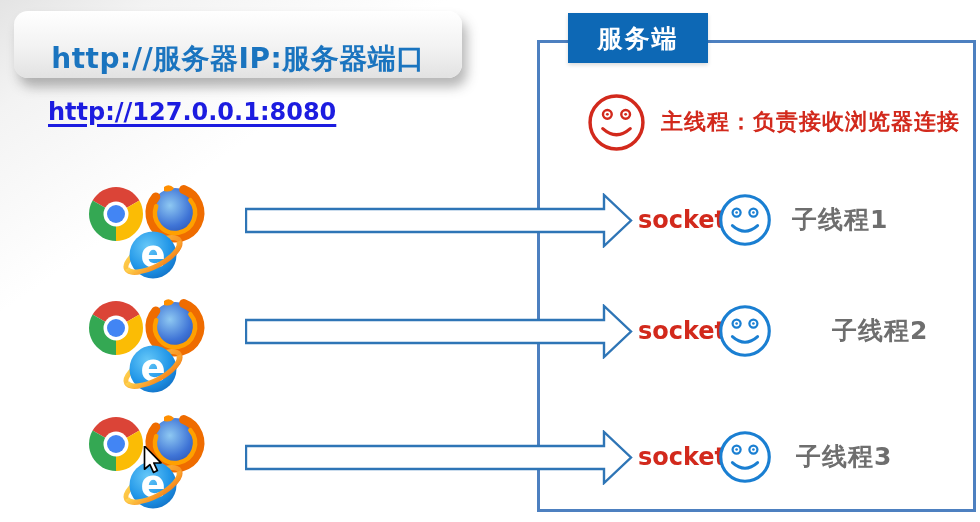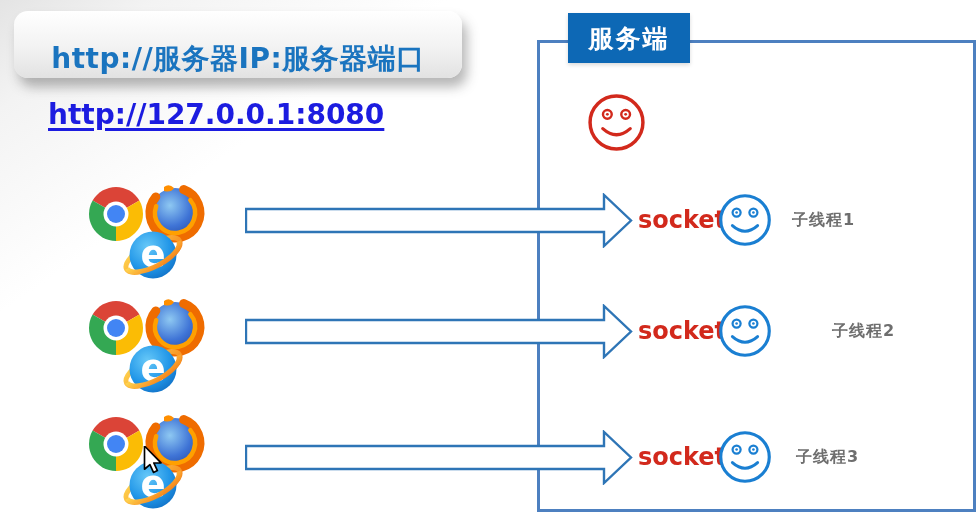--- a/index.html
+++ b/index.html
@@ -14,44 +14,44 @@
   .url-box{
     left:14px;top:11px;width:448px;height:67px;border-radius:14px;
     background:linear-gradient(180deg,#ffffff 0%,#f2f2f2 55%,#e2e2e2 100%);
     box-shadow:5px 9px 12px rgba(50,50,50,.35);
     display:flex;align-items:flex-end;justify-content:center;
   }
   .url-box span{color:#1a74bf;font-weight:bold;font-size:28px;letter-spacing:.5px;}
 
   
   .local-link{
-    left:48px;top:98px;color:#1c1ce0;font-weight:bold;font-size:28px;
+    left:48px;top:98px;color:#1c1ce0;font-weight:bold;font-size:24px;
     text-decoration:underline;text-decoration-thickness:2.5px;text-underline-offset:4px;
     cursor:pointer;
   }
 
   
   .server-box{
     left:537px;top:40px;width:433px;height:466px;
     border:3px solid #4d80c0;background:transparent;
   }
   .server-tab{
-    left:568px;top:13px;width:122px;height:50px;background:#0d68b5;
+    left:568px;top:13px;width:140px;height:50px;background:#0d68b5;
     display:flex;align-items:center;justify-content:center;
     box-shadow:0 2px 4px rgba(0,0,0,.15);
   }
   .server-tab span{color:#ffffff;font-weight:bold;font-size:25px;letter-spacing:2px;}
 
   
   .main-thread{left:586px;top:91px;height:62px;display:flex;align-items:center;gap:14px;}
   .main-thread .label{color:#d2291c;font-weight:bold;font-size:22px;letter-spacing:1px;white-space:nowrap;}
 
   
   .socket-label{color:#d2291c;font-weight:bold;font-size:24px;line-height:28px;}
-  .thread-label{color:#6e6e6e;font-weight:bold;font-size:16px;line-height:26px;letter-spacing:1px;}
+  .thread-label{color:#6e6e6e;font-weight:bold;font-size:25px;line-height:26px;letter-spacing:1px;}
   svg{display:block;}
 </style>
 </head>
 <body>
 
 <svg width="0" height="0" style="position:absolute" aria-hidden="true">
   <defs>
     <radialGradient id="gradGlobe" cx="40%" cy="35%" r="75%">
       <stop offset="0%" stop-color="#8ec8f2"></stop>
         <stop offset="55%" stop-color="#3f74d6"></stop>
@@ -117,20 +117,21 @@
 <div class="abs server-box"></div>
 
 <div class="abs server-tab">
   <span>服务端</span>
 </div>
 
 <div class="abs main-thread">
   <svg width="61" height="61" style="color:#d2291c">
     <use href="#sym-smiley" width="61" height="61"></use>
   </svg>
+  <span class="label">主线程：负责接收浏览器连接</span>
 </div>
 
 <svg class="abs" style="left:78px;top:176px" width="164" height="115">
   <use href="#sym-firefox" x="68" y="8" width="58" height="58"></use>
   <use href="#sym-chrome" x="8" y="8" width="60" height="60"></use>
   <use href="#sym-ie" x="46" y="50" width="58" height="58"></use>
 </svg>
 <svg class="abs" style="left:245px;top:193px" width="389" height="55">
   <use href="#sym-arrow" width="389" height="55"></use>
 </svg>

